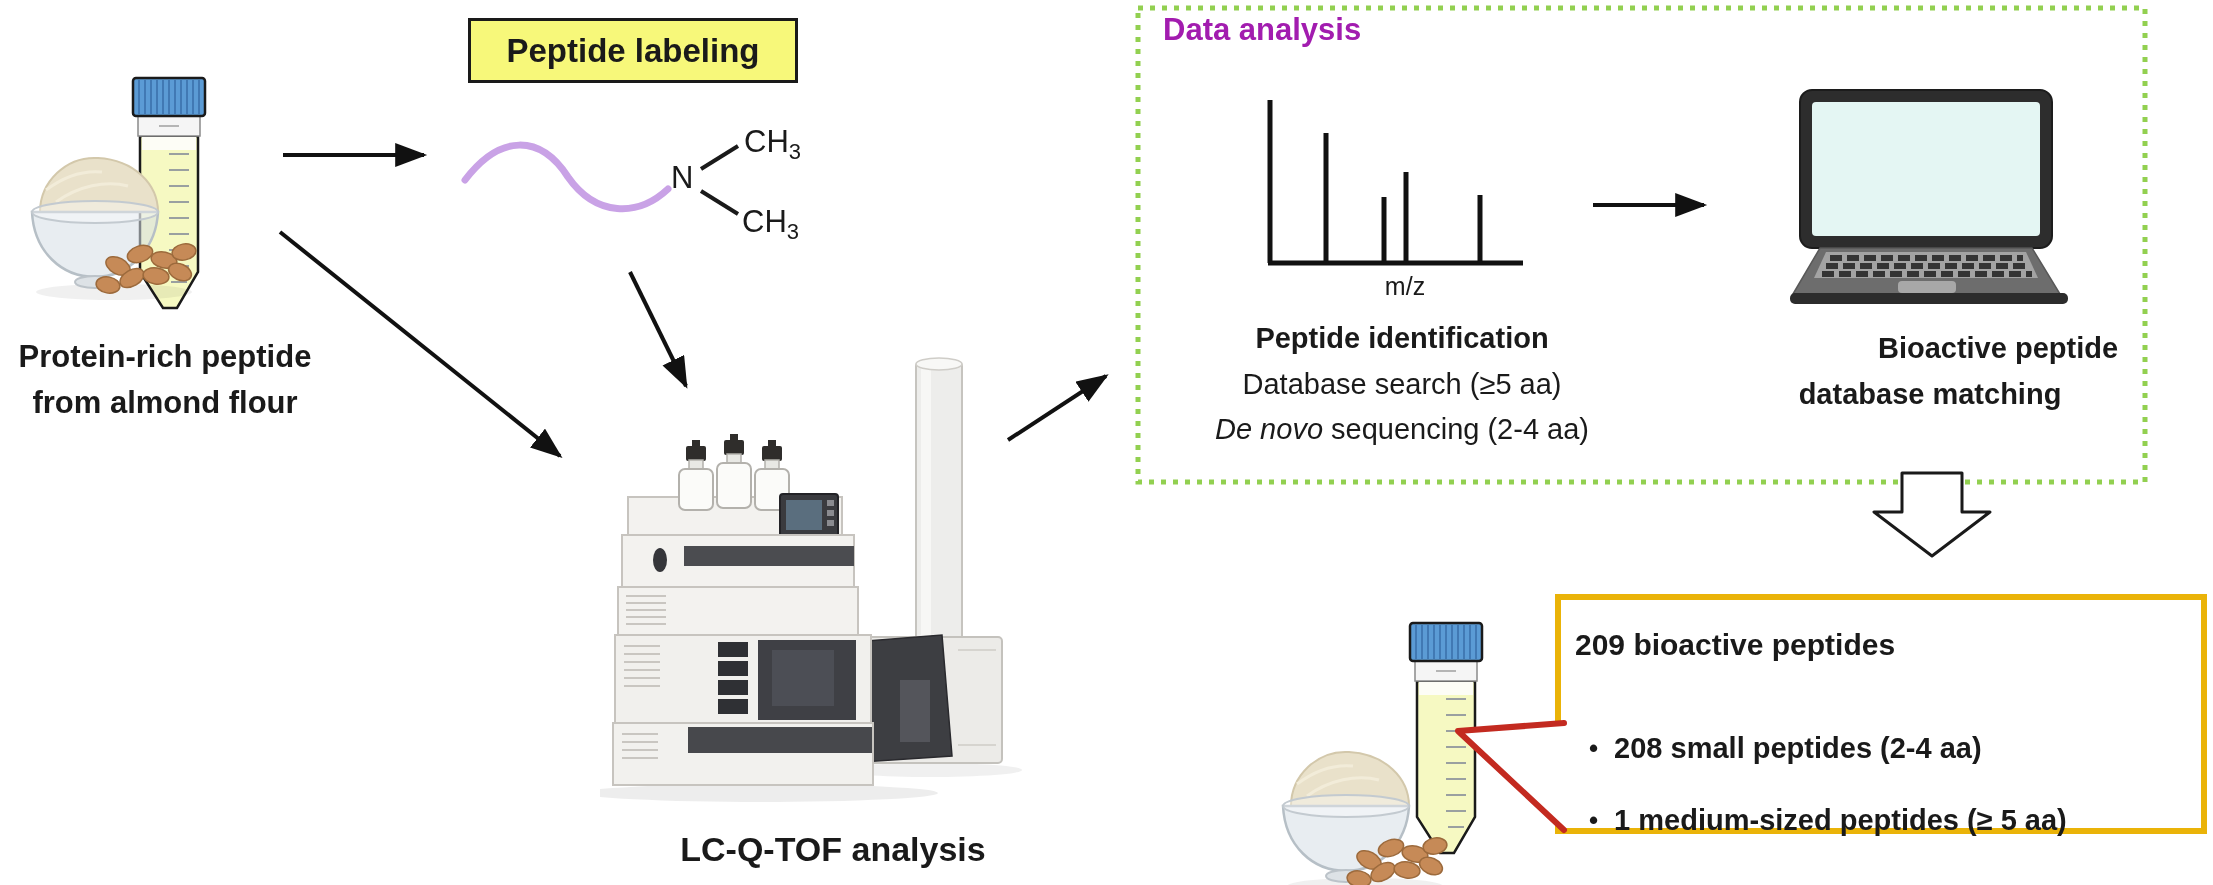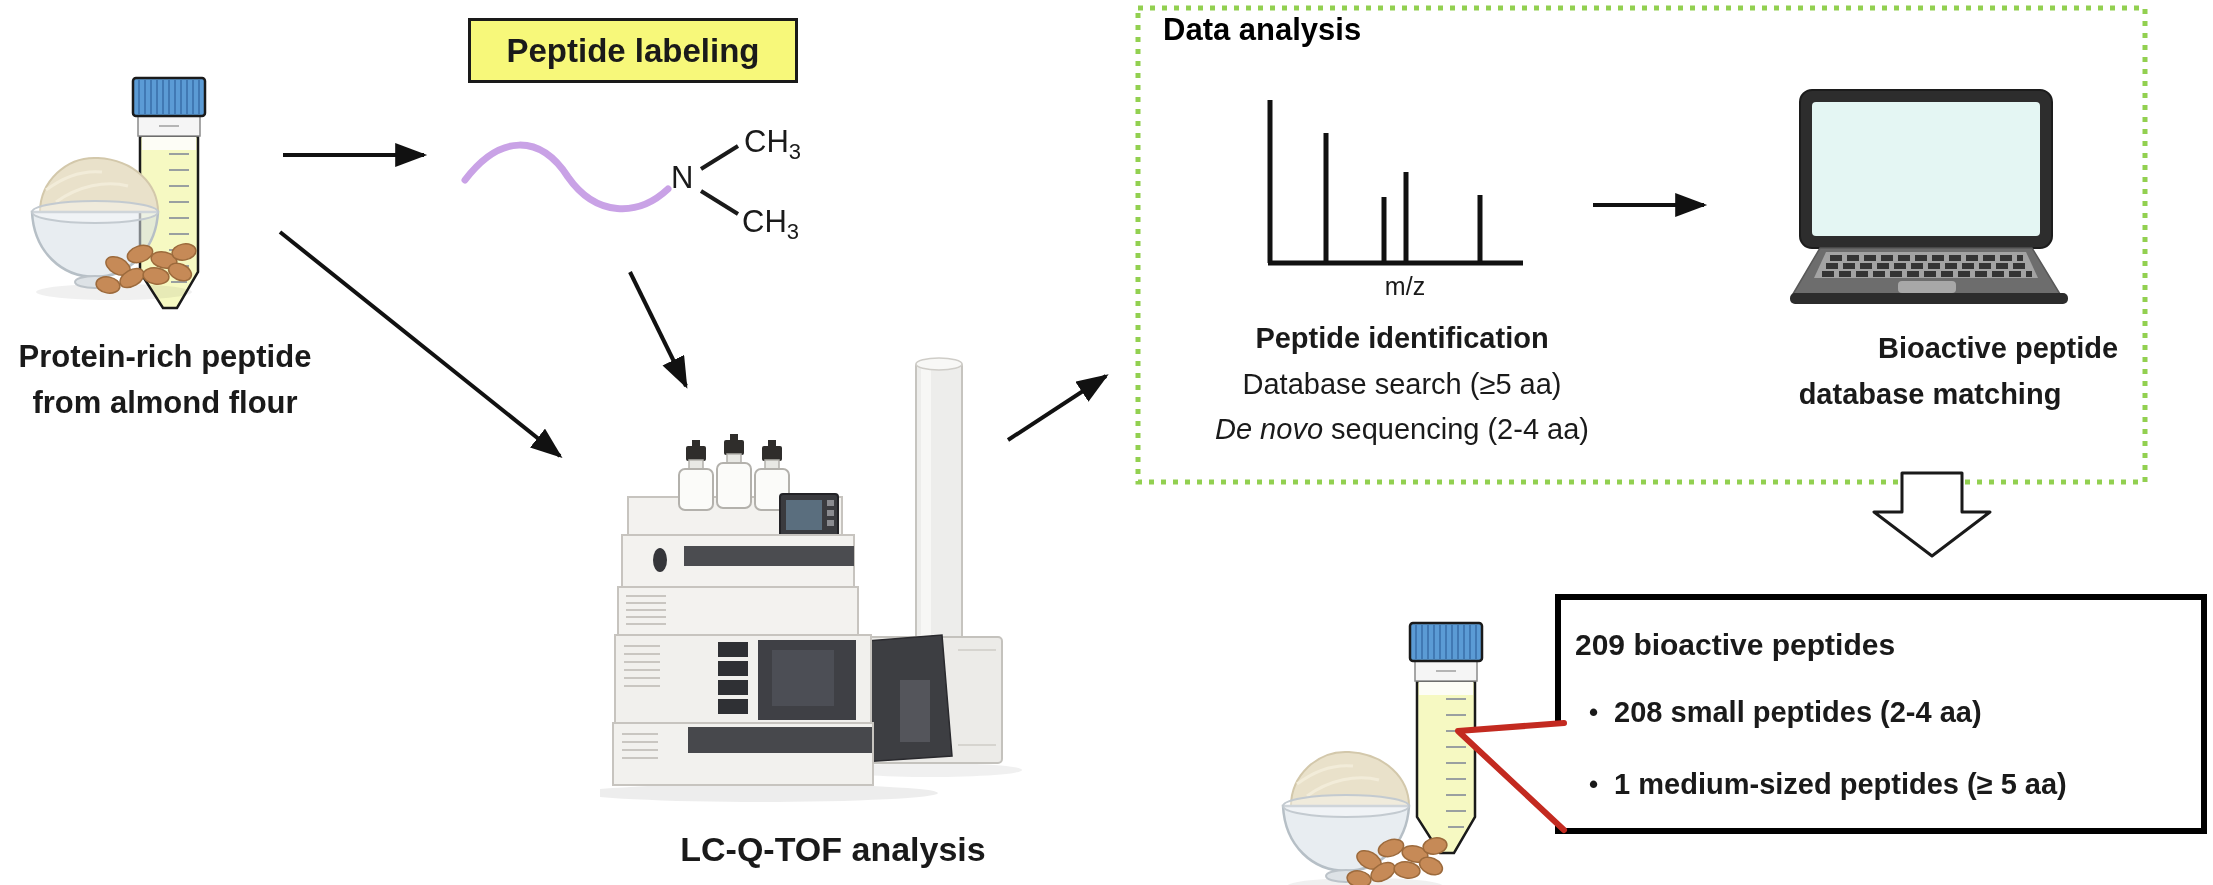--- a/index.html
+++ b/index.html
@@ -25,34 +25,34 @@
   
   .chem-n{left:671px;top:160px;font-size:31px;}
   .chem-ch3-top{left:744px;top:124px;font-size:31px;}
   .chem-ch3-bot{left:742px;top:204px;font-size:31px;}
   .chem-ch3-top sub,.chem-ch3-bot sub{font-size:22px;}
 
   
   .lclabel{left:833px;top:830px;font-size:34px;font-weight:700;}
 
   
-  .da-title{position:absolute;left:1163px;top:12px;font-size:31px;font-weight:700;color:#000000;}
+  .da-title{position:absolute;left:1163px;top:12px;font-size:31px;font-weight:700;color:#a21caf;}
   .pep1{left:1402px;top:322px;font-size:29px;font-weight:700;}
   .pep2{left:1402px;top:368px;font-size:29px;}
   .pep3{left:1402px;top:413px;font-size:29px;}
   .bio1{left:1998px;top:332px;font-size:29px;font-weight:700;}
   .bio2{left:1930px;top:378px;font-size:29px;font-weight:700;}
 
   
   .redbox{
     left:1555px;top:594px;width:652px;height:240px;background:#ffffff;
-    border:6px solid #000000;box-sizing:border-box;
+    border:6px solid #eab308;box-sizing:border-box;
   }
   .red-title{position:absolute;left:14px;top:28px;font-size:30px;font-weight:700;white-space:nowrap;}
-  .red-row{position:absolute;left:28px;font-size:29px;font-weight:700;white-space:nowrap;}
+  .red-row{position:absolute;left:28px;font-size:29px;font-weight:700;white-space:nowrap;margin-top:36px;}
   .red-row .bullet{display:inline-block;margin-right:16px;font-size:26px;vertical-align:1px;}
 
   svg text{font-family:"Liberation Sans",sans-serif;}
 </style>
 </head>
 <body>
 
 <div id="canvas">
 
   <svg width="0" height="0" style="position:absolute" aria-hidden="true">

